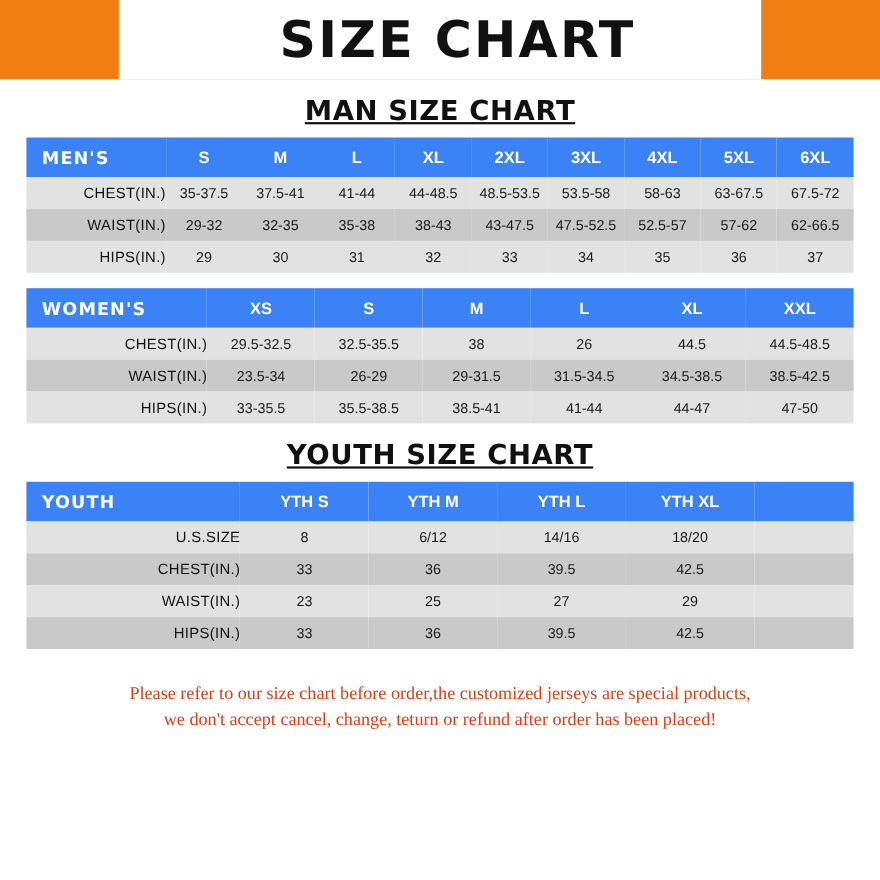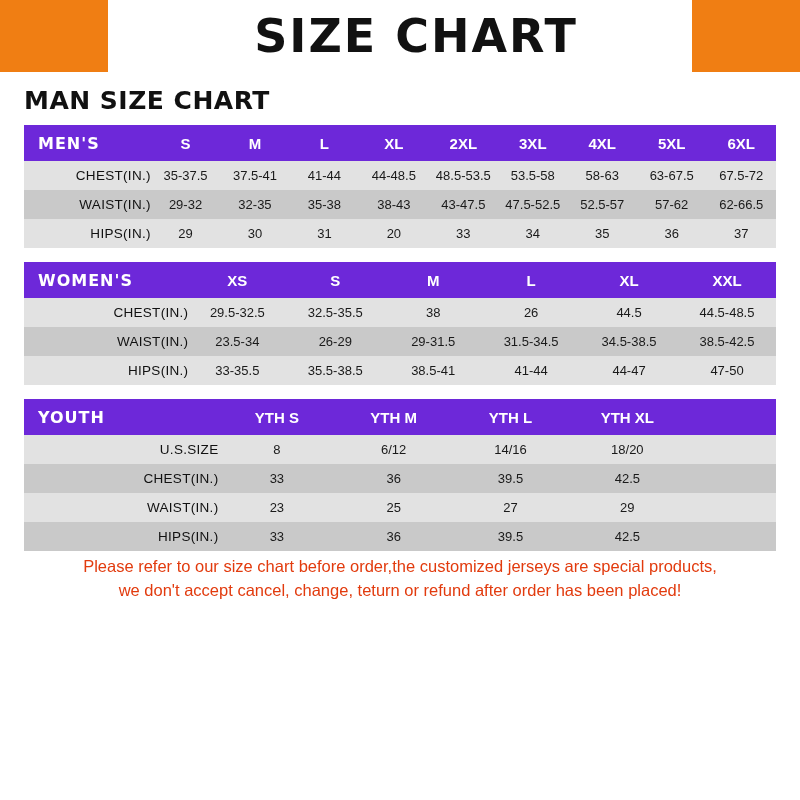--- a/index.html
+++ b/index.html
@@ -51,44 +51,46 @@
     line-height: 1;
   }
   .content {
     padding: 0 24px;
     box-sizing: border-box;
   }
   .section {
     margin-top: 14px;
   }
   .section-title {
+    text-align: center;
     font-family: "DejaVu Sans", sans-serif;
     font-weight: bold;
     font-size: 25px;
     letter-spacing: 0.5px;
     color: #111111;
     margin: 10px 0 10px 0;
+    text-decoration: underline;
   }
   table.size-table {
     width: 100%;
     border-collapse: collapse;
     table-layout: fixed;
   }
   table.size-table th,
   table.size-table td {
     text-align: center;
     font-size: 13px;
     color: #1a1a1a;
     padding: 0;
     height: 29px;
     vertical-align: middle;
     font-family: "Liberation Sans", sans-serif;
   }
   table.size-table thead th {
-    background: #6d28d9;
+    background: #3b82f6;
     color: #ffffff;
     height: 36px;
     font-size: 15px;
     font-weight: bold;
   }
   table.size-table thead th.label-head {
     font-family: "DejaVu Sans", sans-serif;
     font-size: 16px;
     letter-spacing: 1px;
     text-align: left;
@@ -101,27 +103,27 @@
     background: #c9c9c9;
   }
   table.size-table tbody td.row-label {
     font-size: 13.5px;
     letter-spacing: 0.3px;
     color: #111111;
     text-align: right;
   }
   .men-table td.row-label { padding-left: 4px; }
   .footer-note {
-    margin-top: 4px;
+    margin-top: 28px;
     padding: 0 10px;
     text-align: center;
     color: #e23b0e;
     font-size: 16.5px;
     line-height: 1.45;
-    font-family: Liberation Sans, sans-serif;
+    font-family: Liberation Serif, serif;
   }
   .footer-note div { white-space: nowrap; }
 </style>
 </head>
 <body>
 
 <div class="page">
 
   <div class="header-band">
     <div class="header-center">
@@ -171,21 +173,21 @@
             <td>47.5-52.5</td>
             <td>52.5-57</td>
             <td>57-62</td>
             <td>62-66.5</td>
           </tr>
           <tr class="row-light">
             <td class="row-label">HIPS(IN.)</td>
             <td>29</td>
             <td>30</td>
             <td>31</td>
-            <td>20</td>
+            <td>32</td>
             <td>33</td>
             <td>34</td>
             <td>35</td>
             <td>36</td>
             <td>37</td>
           </tr>
         </tbody>
       </table>
     </div>
 
@@ -228,20 +230,21 @@
             <td>38.5-41</td>
             <td>41-44</td>
             <td>44-47</td>
             <td>47-50</td>
           </tr>
         </tbody>
       </table>
     </div>
 
     <div class="section">
+      <div class="section-title">YOUTH SIZE CHART</div>
       <table class="size-table youth-table">
         <thead>
           <tr>
             <th class="label-head" style="width:24%">YOUTH</th>
             <th>YTH S</th>
             <th>YTH M</th>
             <th>YTH L</th>
             <th>YTH XL</th>
             <th style="width:12%"></th>
           </tr>

